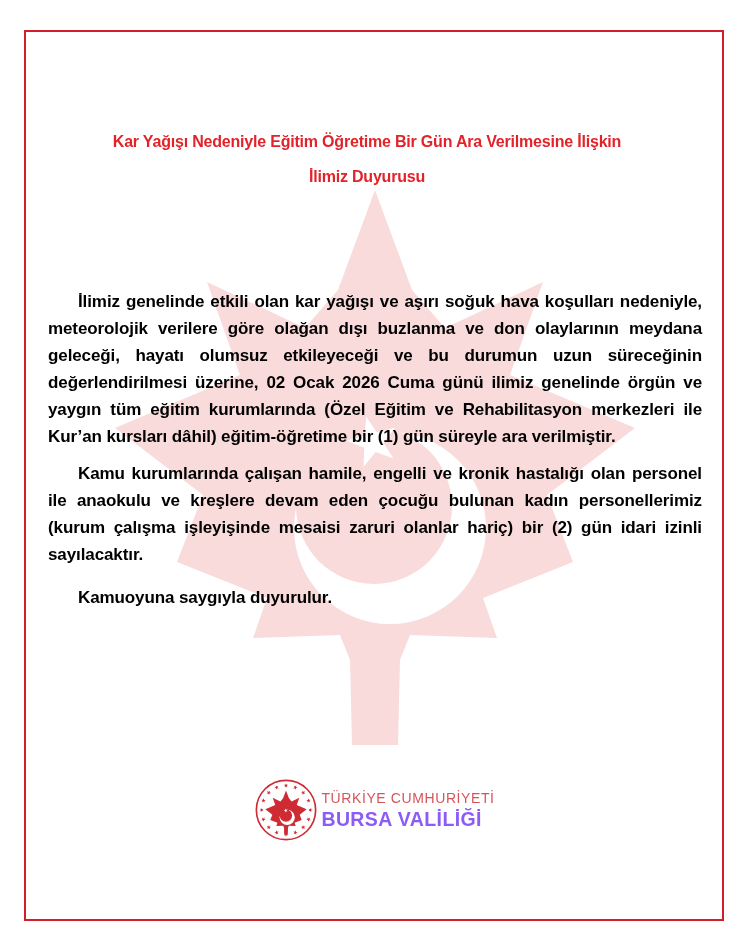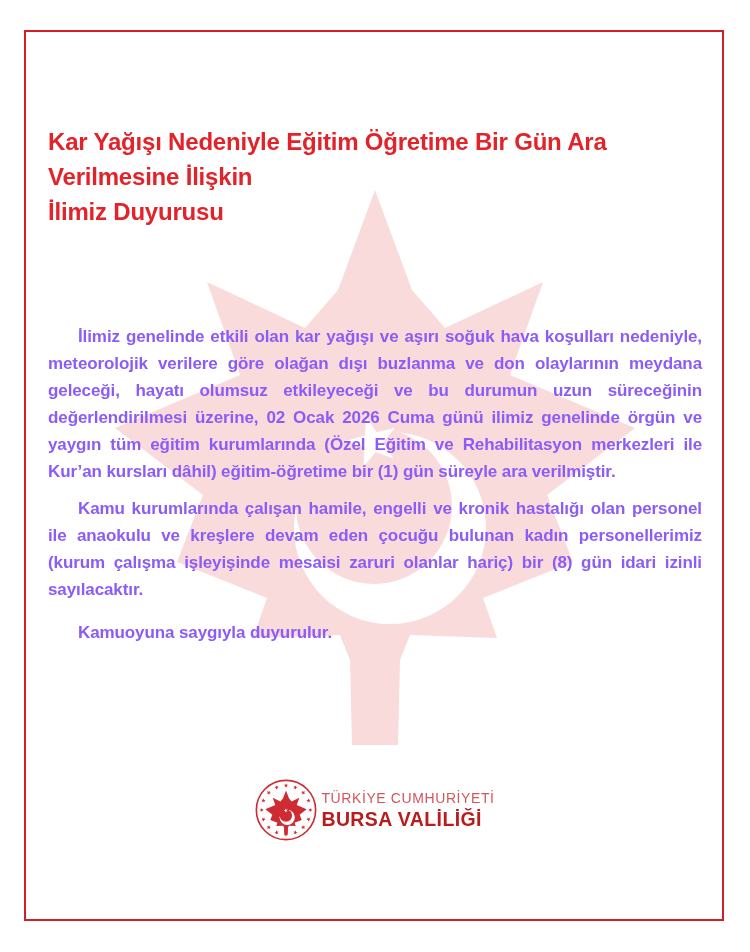--- a/index.html
+++ b/index.html
@@ -10,40 +10,40 @@
   .frame {
     position:absolute; left:24px; top:30px; width:700px; height:891px;
     border:2.5px solid #d01f28; box-sizing:border-box; z-index:2; pointer-events:none;
   }
   .watermark {
     position:absolute; left:115px; top:190px; width:520px; height:555px; z-index:0;
   }
   .watermark svg { width:100%; height:100%; display:block; }
   .content { position:absolute; left:48px; top:0; width:654px; z-index:1; }
   .title {
-    margin:124px 16px 0 0; color:#e2232a;
-    font-size:24px; font-weight:bold; line-height:35px; letter-spacing:-0.2px;
+    margin:124px 16px 0 0; text-align:center; color:#e2232a;
+    font-size:16px; font-weight:bold; line-height:35px; letter-spacing:-0.2px;
   }
   .bodytext p {
-    margin:0 0 10px 0; color:#8b5cf6; font-size:17px; font-weight:bold;
+    margin:0 0 10px 0; color:#000000; font-size:17px; font-weight:bold;
     line-height:27px; text-align:justify; text-indent:30px; letter-spacing:-0.1px;
   }
   .bodytext p.first { margin-top:94px; }
   .bodytext p.closing { text-align:left; margin-top:16px; }
   .logo {
     position:absolute; top:779px; left:0; width:750px; z-index:1;
     display:flex; justify-content:center; align-items:center; gap:4px;
   }
   .emblem { width:62px; height:62px; display:block; }
   .logo-text { display:flex; flex-direction:column; }
   .logo-text .org-top {
     color:#d4555b; font-size:14px; font-weight:400; letter-spacing:0.6px; margin-bottom:2px;
   }
   .logo-text .org-bottom {
-    color:#b91c1c; font-size:19.5px; font-weight:bold; letter-spacing:0.4px;
+    color:#8b5cf6; font-size:19.5px; font-weight:bold; letter-spacing:0.4px;
   }
 </style>
 </head>
 <body>
 
 <svg width="0" height="0" style="position:absolute" aria-hidden="true">
   <defs>
     <polygon id="st" points="0,-2.4 0.56,-0.77 2.28,-0.74 0.9,0.29 1.41,1.94 0,0.95 -1.41,1.94 -0.9,0.29 -2.28,-0.74 -0.56,-0.77"></polygon>
     <path id="leafP" d="M260,0 L297,100 L330,138 L428,92 L395,185 L520,238 L432,305 L458,372 L368,408 L382,448 L295,445 L285,470 L283,555 L237,555 L235,470 L225,445 L138,448 L152,408 L62,372 L88,305 L0,238 L125,185 L92,92 L190,138 L223,100 Z"></path>
   </defs>
@@ -62,21 +62,21 @@
 
   <div class="frame"></div>
 
   <div class="content">
     <h1 class="title">
       <span style="display:block">Kar Yağışı Nedeniyle Eğitim Öğretime Bir Gün Ara Verilmesine İlişkin</span>
       <span style="display:block">İlimiz Duyurusu</span>
     </h1>
     <div class="bodytext">
       <p class="first">İlimiz genelinde etkili olan kar yağışı ve aşırı soğuk hava koşulları nedeniyle, meteorolojik verilere göre olağan dışı buzlanma ve don olaylarının meydana geleceği, hayatı olumsuz etkileyeceği ve bu durumun uzun süreceğinin değerlendirilmesi üzerine, 02 Ocak 2026 Cuma günü ilimiz genelinde örgün ve yaygın tüm eğitim kurumlarında (Özel Eğitim ve Rehabilitasyon merkezleri ile Kur’an kursları dâhil) eğitim-öğretime bir (1) gün süreyle ara verilmiştir.</p>
-      <p>Kamu kurumlarında çalışan hamile, engelli ve kronik hastalığı olan personel ile anaokulu ve kreşlere devam eden çocuğu bulunan kadın personellerimiz (kurum çalışma işleyişinde mesaisi zaruri olanlar hariç) bir (8) gün idari izinli sayılacaktır.</p>
+      <p>Kamu kurumlarında çalışan hamile, engelli ve kronik hastalığı olan personel ile anaokulu ve kreşlere devam eden çocuğu bulunan kadın personellerimiz (kurum çalışma işleyişinde mesaisi zaruri olanlar hariç) bir (2) gün idari izinli sayılacaktır.</p>
       <p class="closing">Kamuoyuna saygıyla duyurulur.</p>
     </div>
   </div>
 
   <div class="logo">
     <svg class="emblem" viewBox="0 0 64 64">
       <circle cx="32" cy="32" r="30.6" fill="none" stroke="#ce2b33" stroke-width="1.7"></circle>
       <g fill="#ce2b33">
         <use href="#st" transform="rotate(0 32 32) translate(32 6.8)"></use>
         <use href="#st" transform="rotate(22.5 32 32) translate(32 6.8)"></use>

